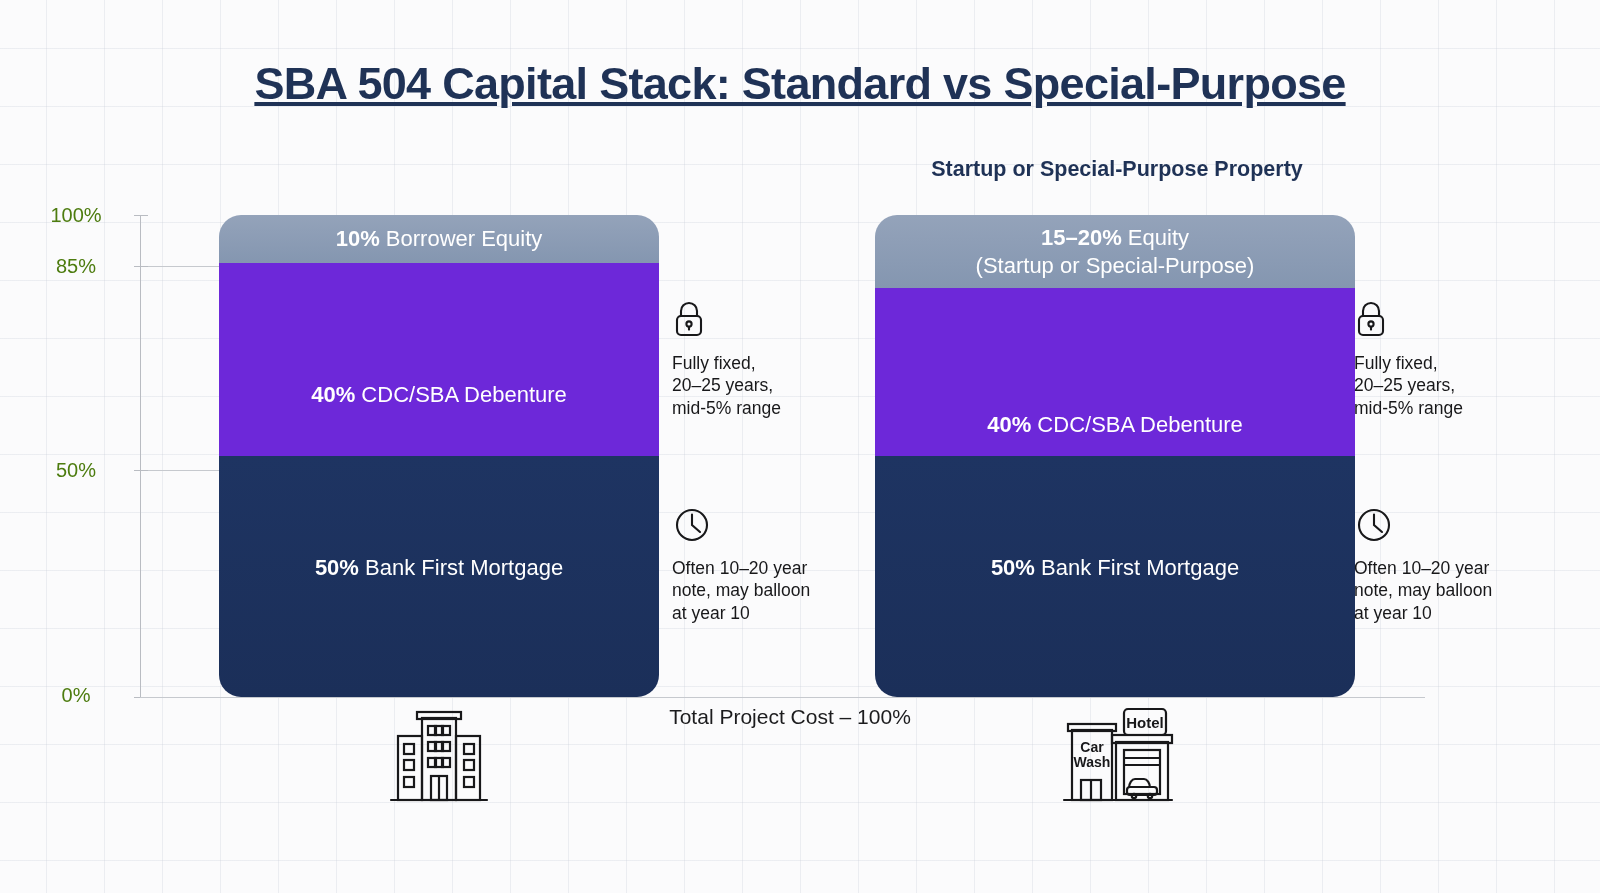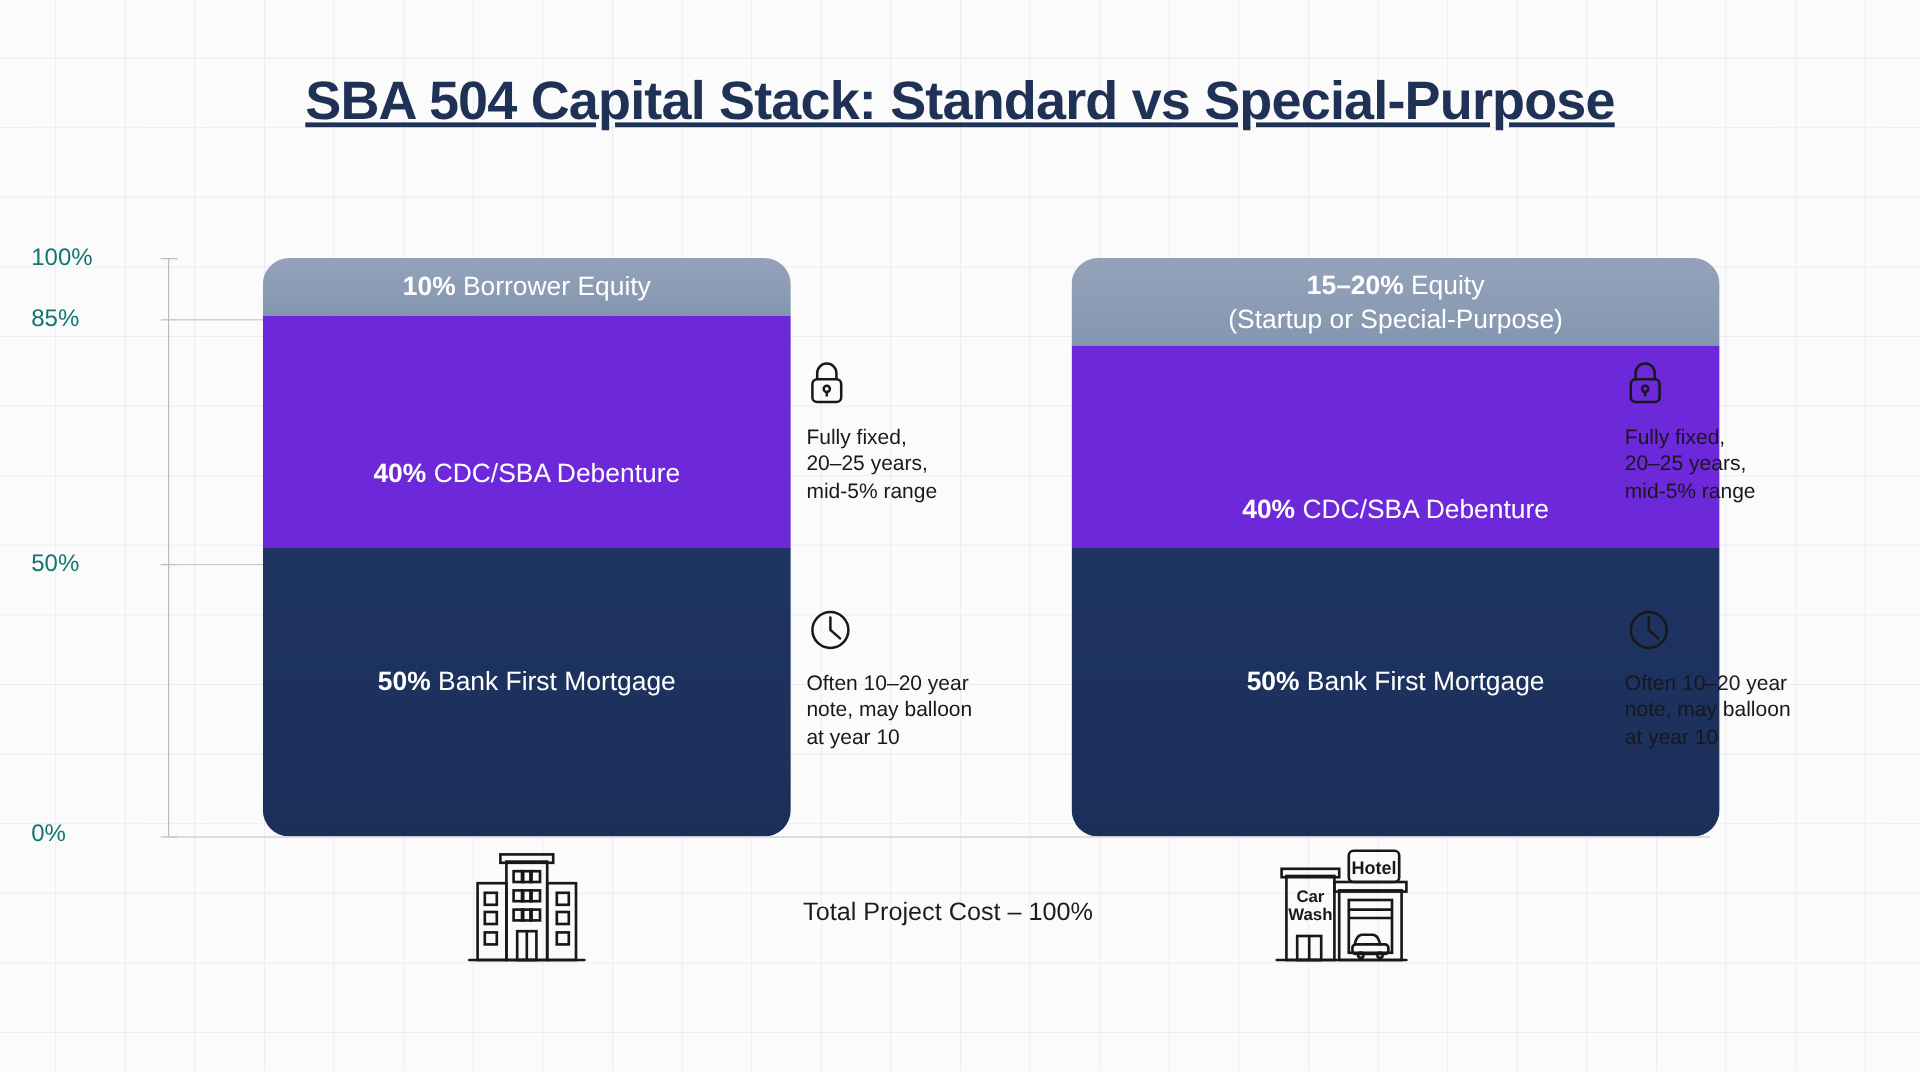--- a/index.html
+++ b/index.html
@@ -66,41 +66,41 @@
     position: absolute;
     left: 134px;
     width: 14px;
     height: 1px;
     background: #b9bcc2;
   }
   .y-label {
     position: absolute;
     right: 1474px;
     width: 100px;
-    text-align: left;
+    text-align: center;
     font-size: 20px;
-    color: #0f766e;
+    color: #4d7c0f;
     transform: translateY(-50%);
   }
   .axis-extend {
     position: absolute;
     height: 1px;
     background: #c6c9ce;
   }
 
   
   .bar {
     position: absolute;
     border-radius: 22px;
     overflow: hidden;
     display: flex;
     flex-direction: column;
   }
   #bar-left  { left: 219px; top: 215px; width: 440px; height: 482px; }
-  #bar-right { left: 893px; top: 215px; width: 540px; height: 482px; }
+  #bar-right { left: 875px; top: 215px; width: 480px; height: 482px; }
 
   .seg {
     position: relative;
     display: flex;
     align-items: center;
     justify-content: center;
     text-align: center;
     color: #ffffff;
     font-size: 22px;
     line-height: 1.24;
@@ -145,41 +145,41 @@
     background: #c6c9ce;
   }
   #total-cost-label {
     position: absolute;
     left: 610px;
     top: 705px;
     width: 360px;
     text-align: center;
     font-size: 21px;
     color: #1c1c1e;
-    margin-top: 44px;
   }
   .foot {
     position: absolute;
     text-align: center;
     width: 440px;
   }
   #foot-left  { left: 219px; top: 700px; }
   #foot-right { left: 897px; top: 700px; }
   .foot .fico { height: 108px; display: flex; align-items: flex-end; justify-content: center; }
   .foot .fcap { margin-top: 6px; font-size: 21px; color: #1c1c1e; }
 </style>
 </head>
 <body>
 
 <div id="grid-bg"></div>
 
 <div id="canvas">
 
   <div id="title">SBA 504 Capital Stack: Standard vs Special-Purpose</div>
 
+  <div class="col-header" id="header-right">Startup or Special-Purpose Property</div>
 
   <div id="y-axis-line"></div>
 
   <div class="y-tick" style="top:215px;"></div>
   <div class="y-tick" style="top:266px;"></div>
   <div class="y-tick" style="top:470px;"></div>
   <div class="y-tick" style="top:697px;"></div>
 
   <div class="y-label" style="top:215px;">100%</div>
   <div class="y-label" style="top:266px;">85%</div>

